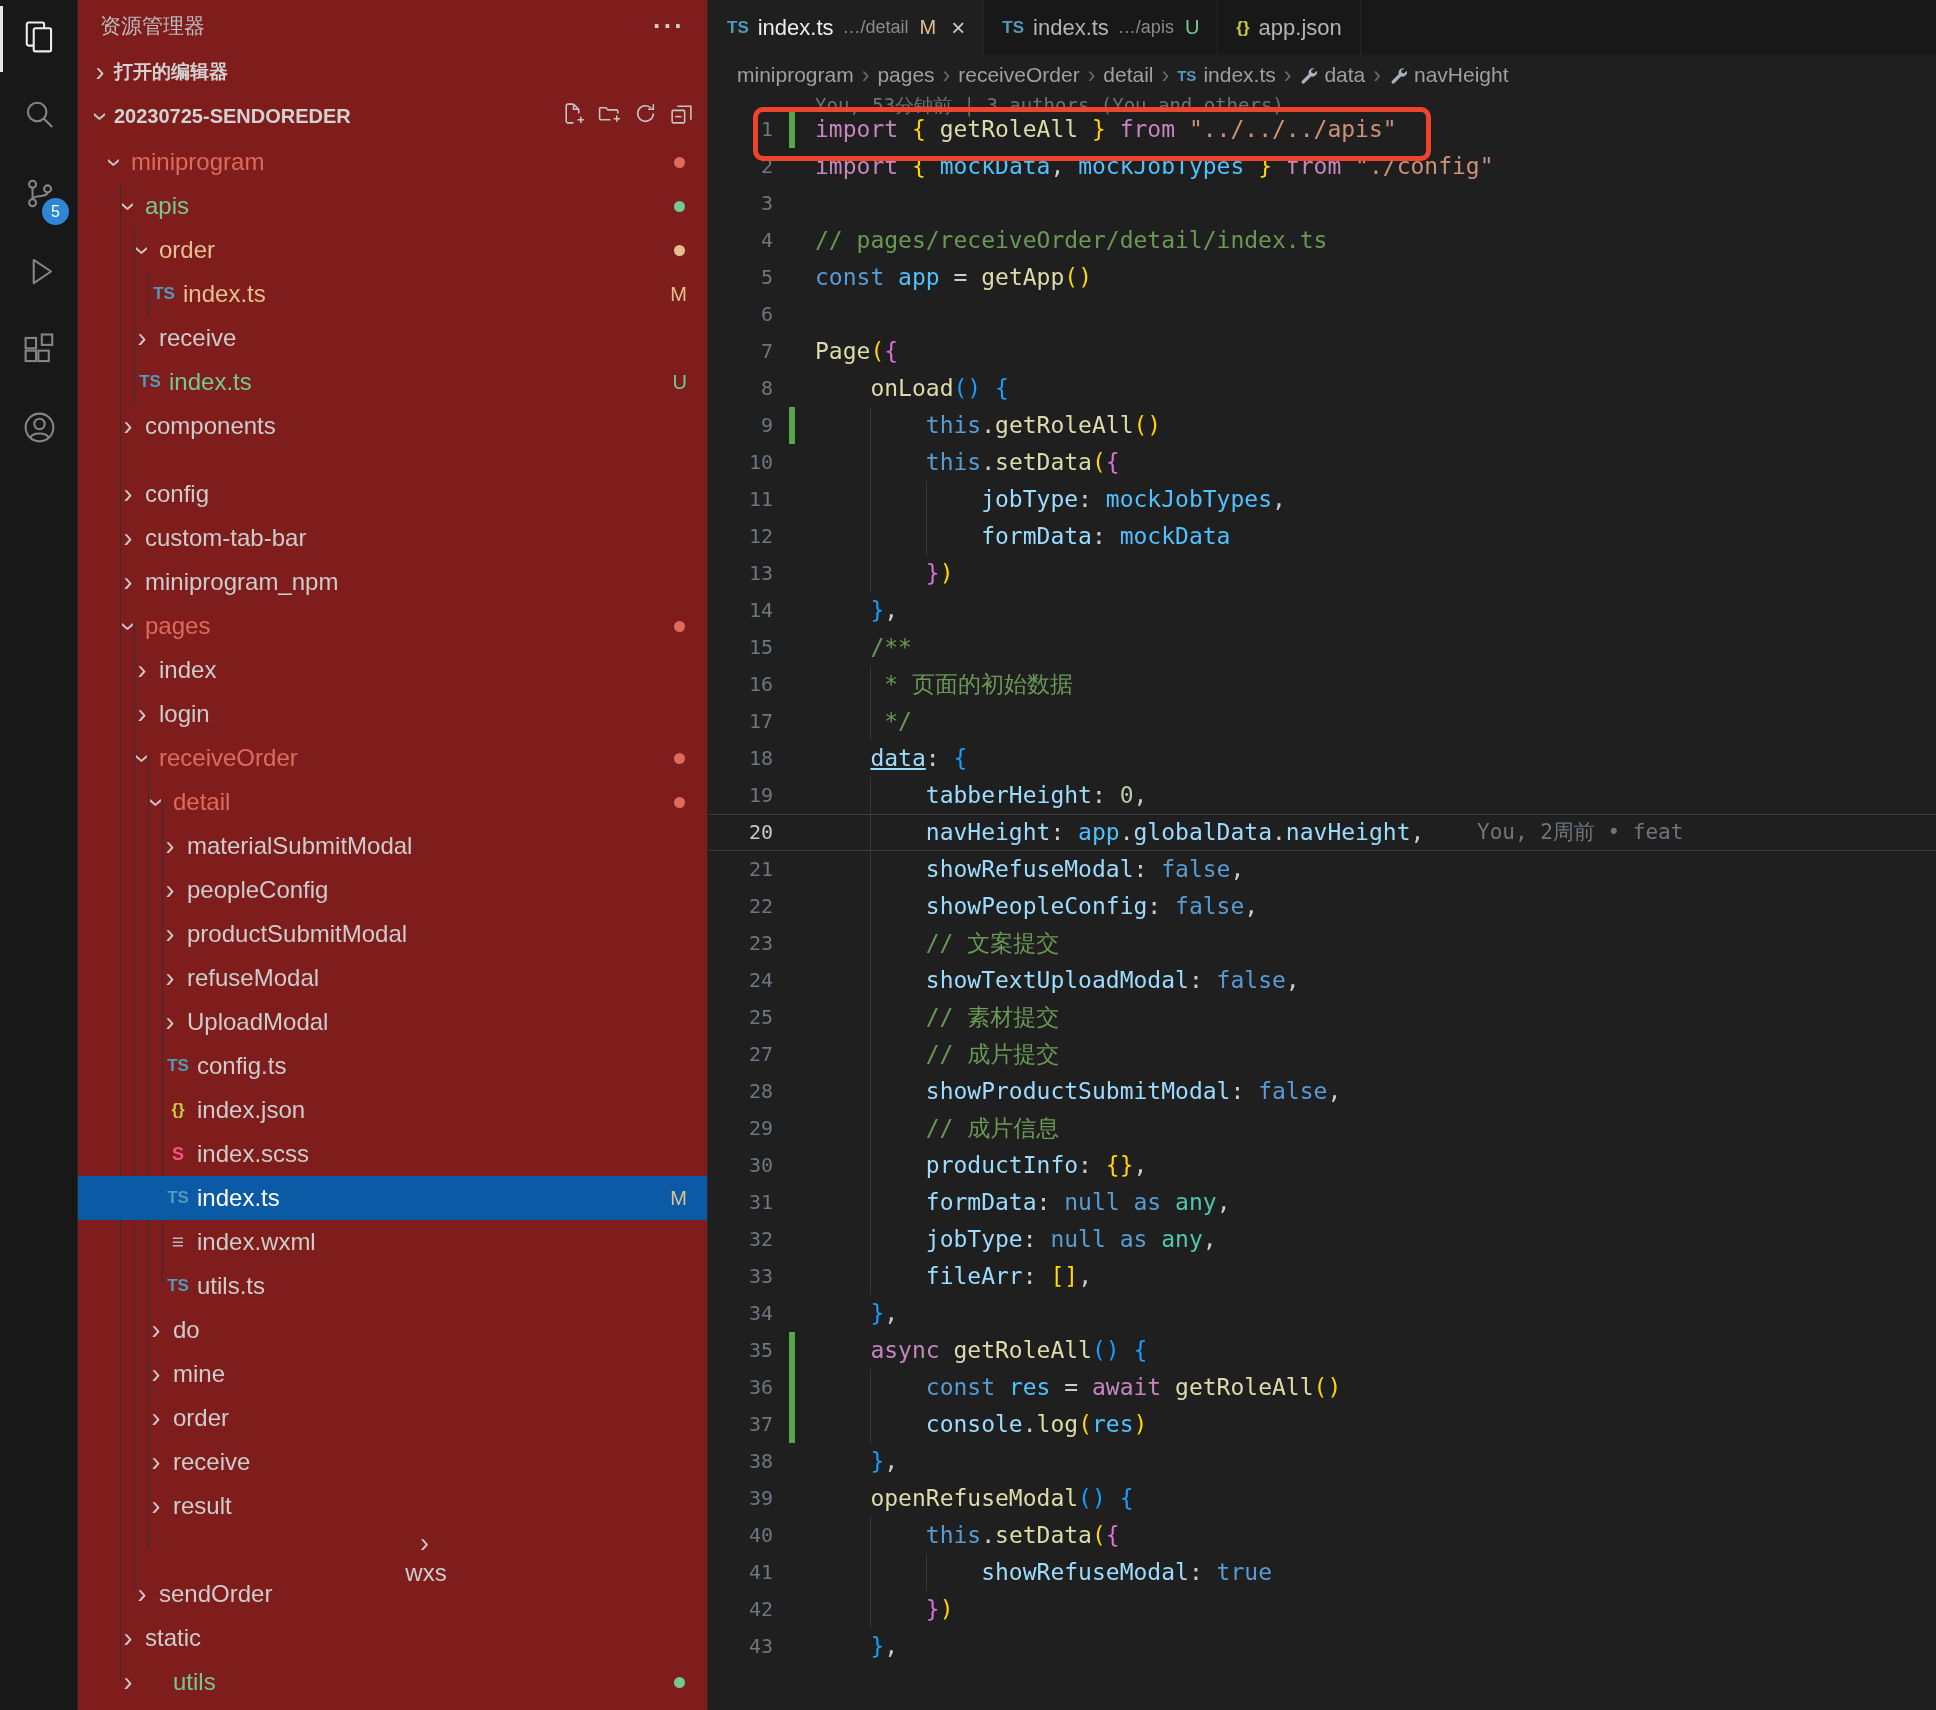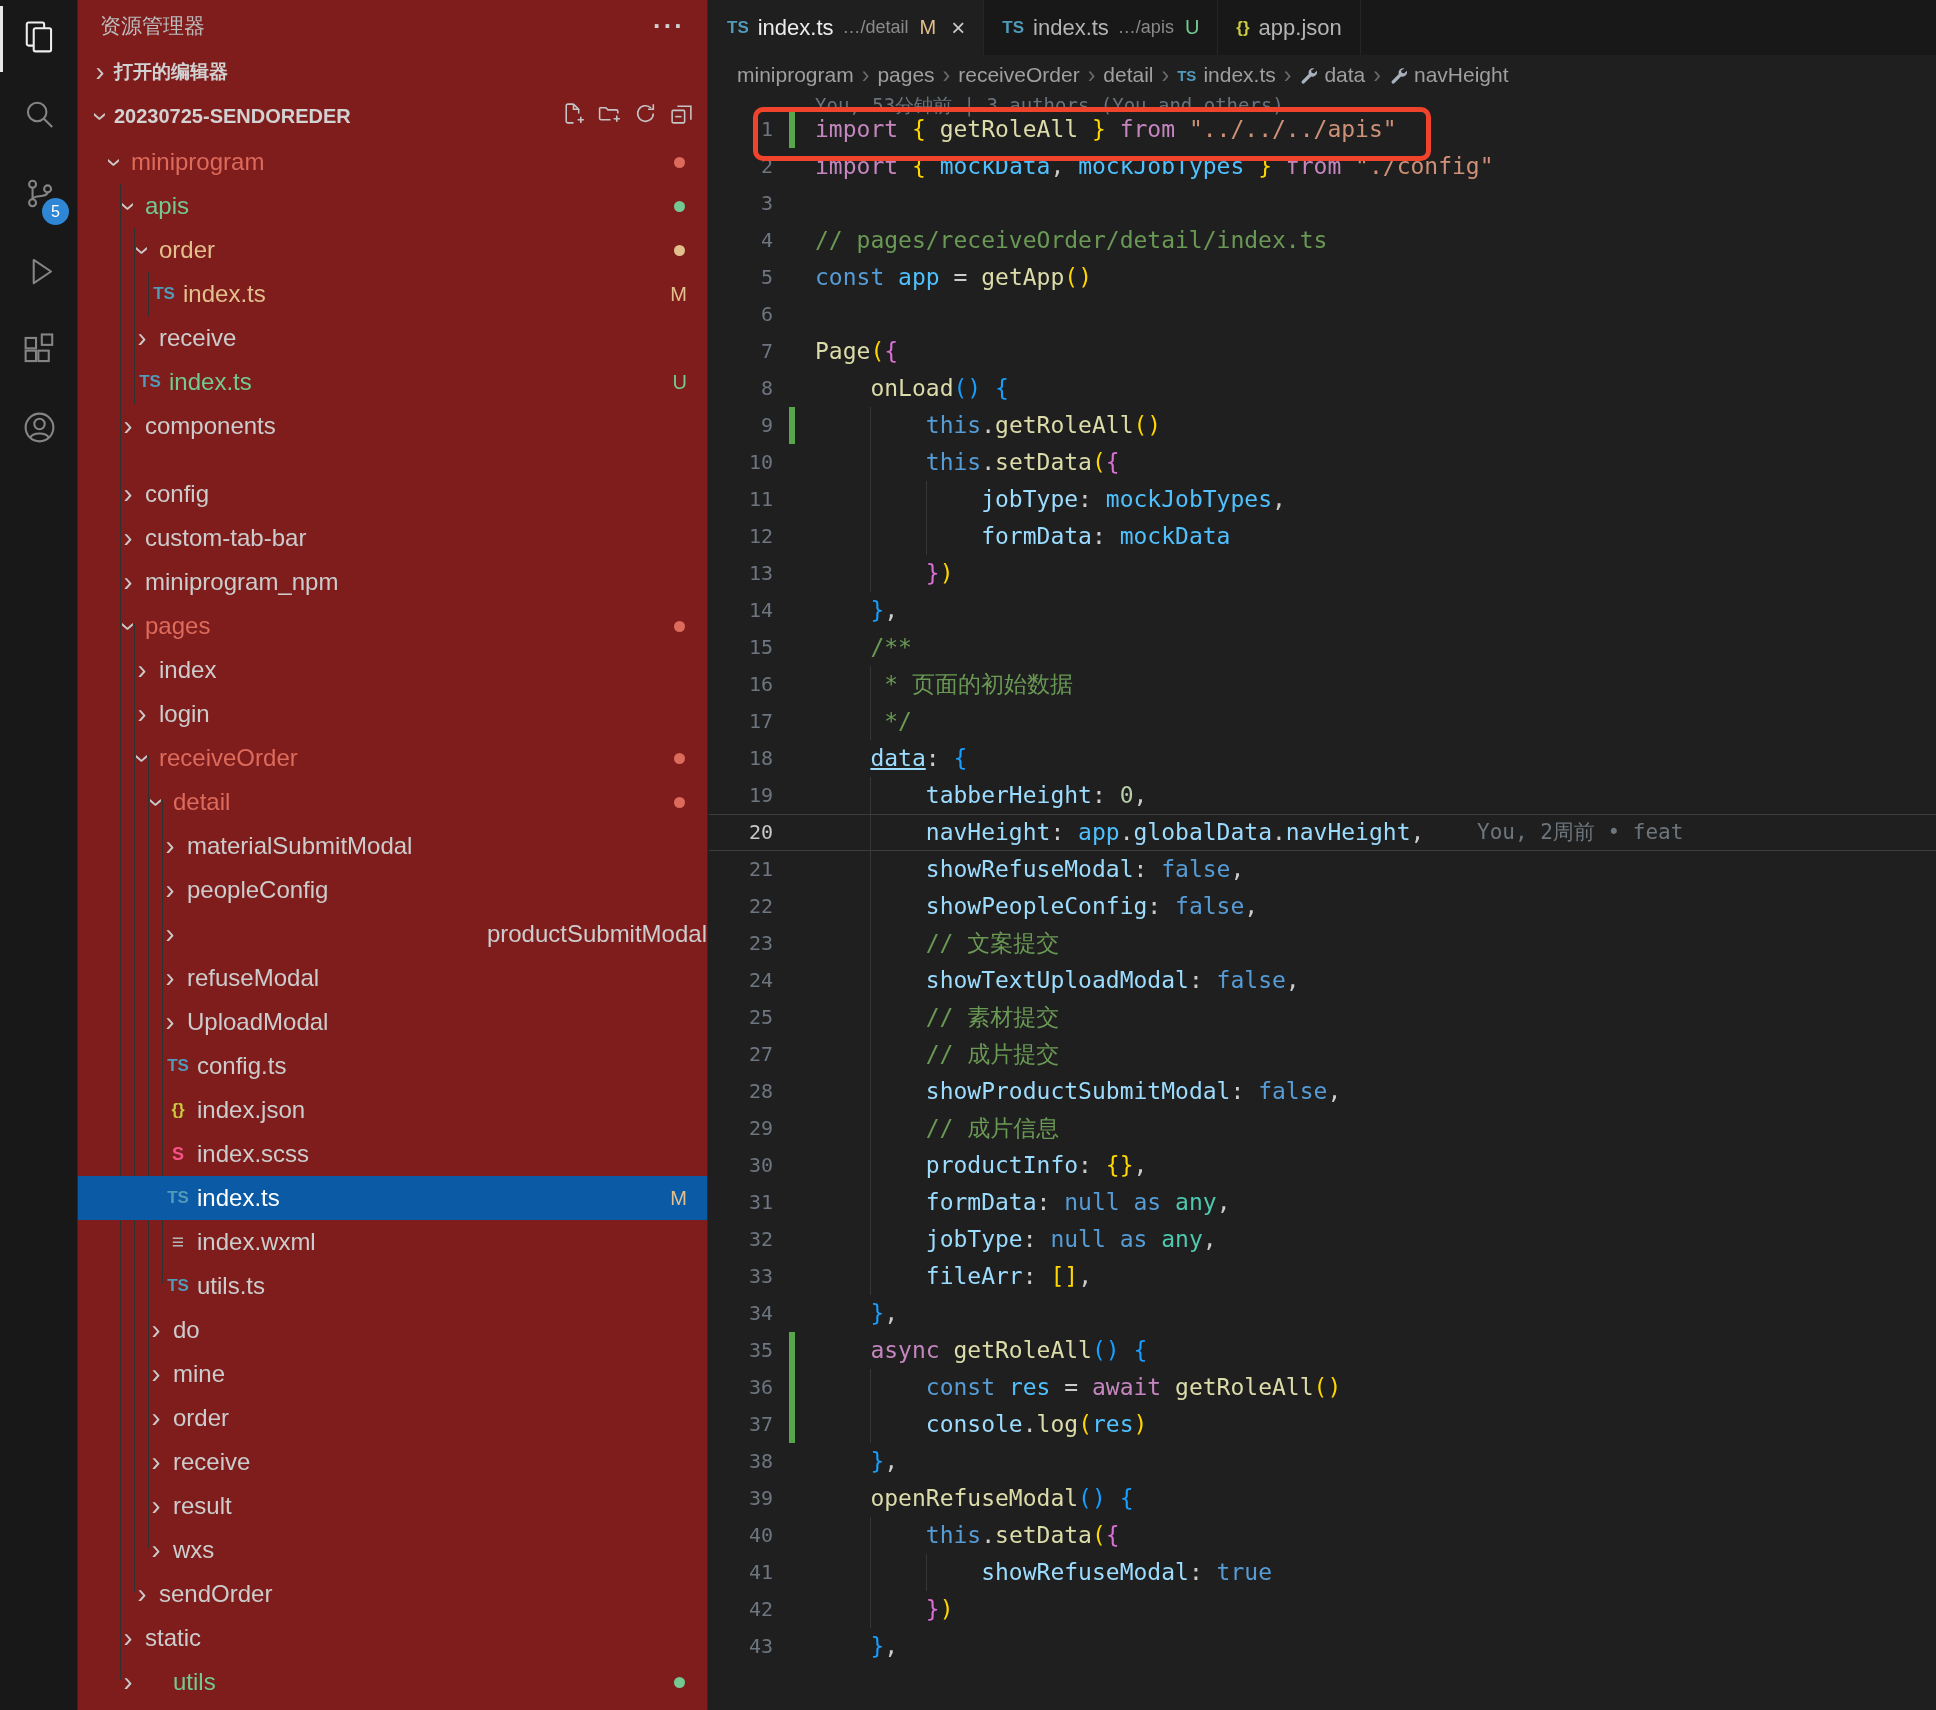--- a/index.html
+++ b/index.html
@@ -249,21 +249,21 @@
           <span class="tdot" style="background: rgb(221, 107, 92);"></span>
         </div>
         <div class="trow" style="padding-left: 78px;">
           <span class="chev"></span>
           <span class="tlabel">materialSubmitModal</span>
         </div>
         <div class="trow" style="padding-left: 78px;">
           <span class="chev"></span>
           <span class="tlabel">peopleConfig</span>
         </div>
-        <div class="trow" style="padding-left: 78px; justify-content: space-between;">
+        <div class="trow" style="padding-left: 78px;">
           <span class="chev"></span>
           <span class="tlabel">productSubmitModal</span>
         </div>
         <div class="trow" style="padding-left: 78px;">
           <span class="chev"></span>
           <span class="tlabel">refuseModal</span>
         </div>
         <div class="trow" style="padding-left: 78px;">
           <span class="chev"></span>
           <span class="tlabel">UploadModal</span>
@@ -312,21 +312,21 @@
           <span class="tlabel">order</span>
         </div>
         <div class="trow" style="padding-left: 64px;">
           <span class="chev"></span>
           <span class="tlabel">receive</span>
         </div>
         <div class="trow" style="padding-left: 64px;">
           <span class="chev"></span>
           <span class="tlabel">result</span>
         </div>
-        <div class="trow" style="padding-left: 64px;">
+        <div class="trow" style="padding-left: 64px; flex-direction: column;">
           <span class="chev"></span>
           <span class="tlabel">wxs</span>
         </div>
         <div class="trow" style="padding-left: 50px;">
           <span class="chev"></span>
           <span class="tlabel">sendOrder</span>
         </div>
         <div class="trow" style="padding-left: 36px;">
           <span class="chev"></span>
           <span class="tlabel">static</span>

